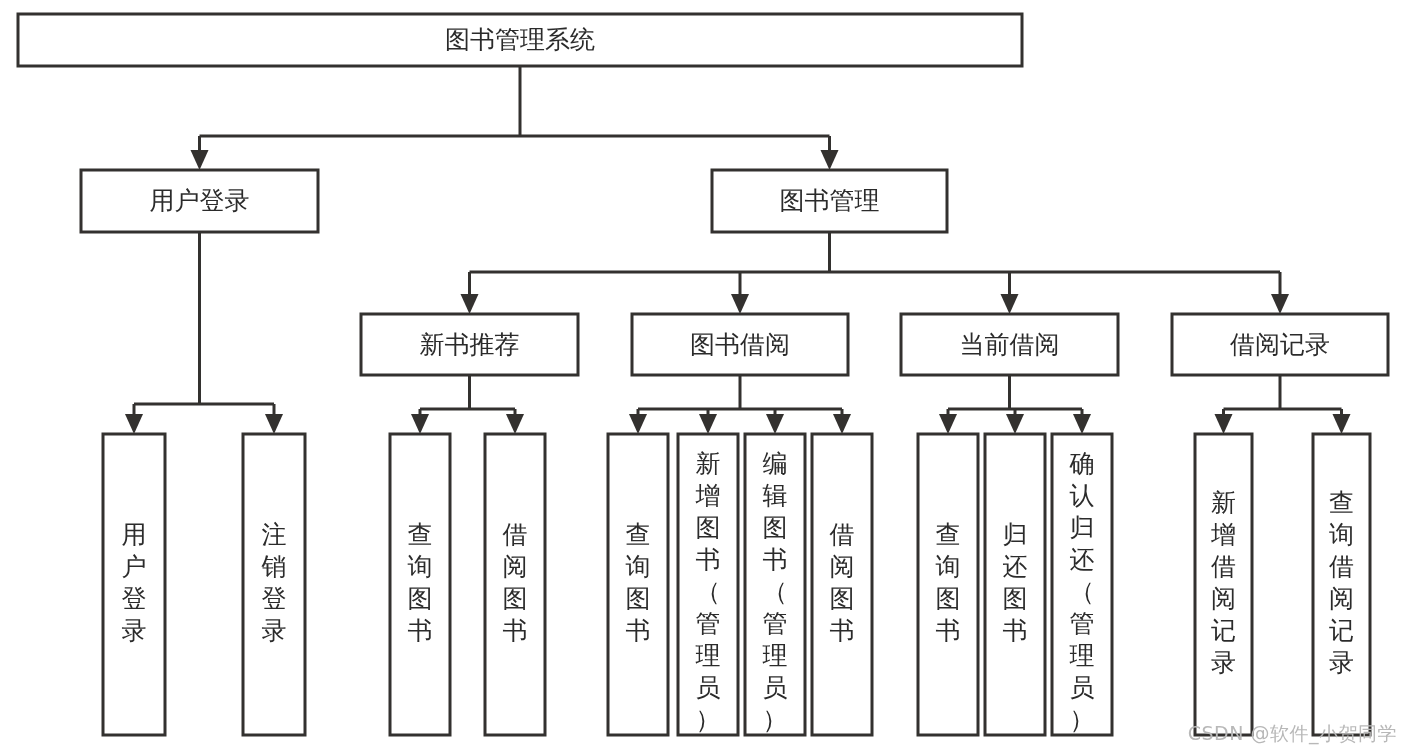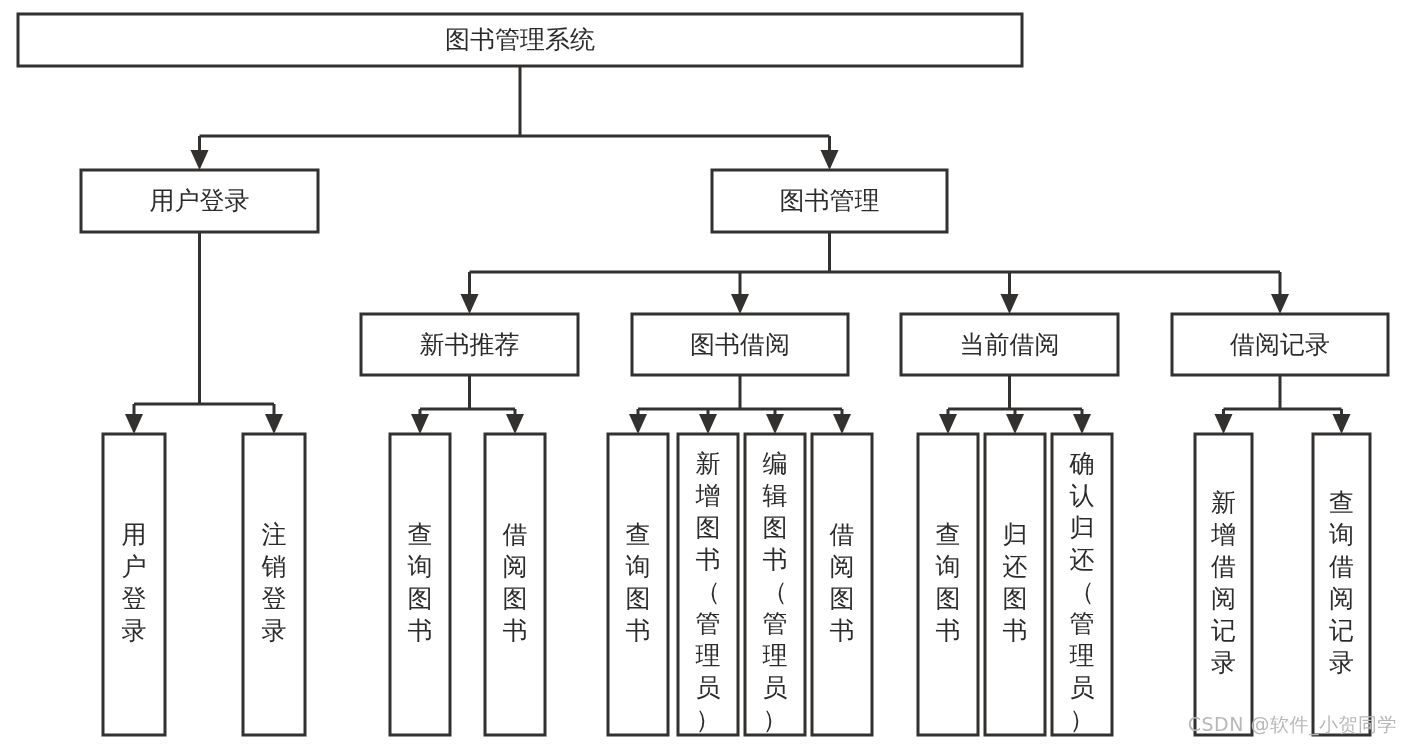--- a/index.html
+++ b/index.html
@@ -42,21 +42,21 @@
     stroke-width: 3;
     fill: none;
   }
   .arrow-head {
     fill: #33312f;
     stroke: none;
   }
   .watermark {
     position: absolute;
     right: 8px;
-    bottom: 9px;
+    bottom: 0;
     font-family: "DejaVu Sans", "Liberation Sans", sans-serif;
     font-size: 19px;
     color: #b8b8b8;
     letter-spacing: 0.5px;
     white-space: nowrap;
     pointer-events: none;
   }
 </style>
 </head>
 <body>

